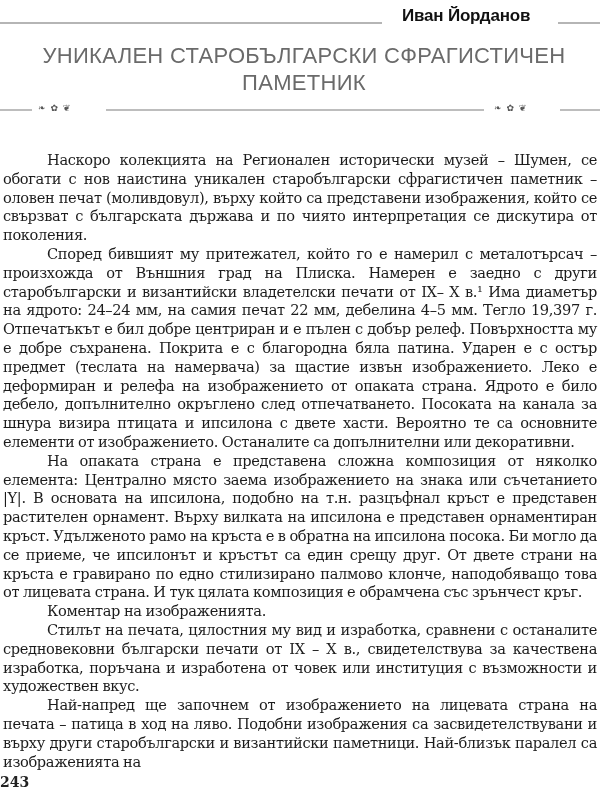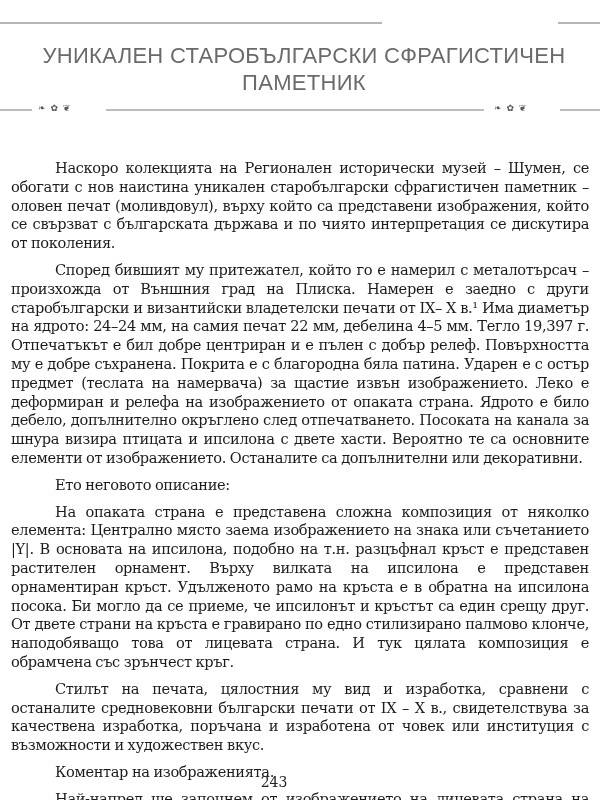--- a/index.html
+++ b/index.html
@@ -32,47 +32,47 @@
     .orn-rule { position: absolute; top: 3px; height: 2px; background: #bdbdbd; }
     .orn-glyph {
       position: absolute; top: -3px; font-family: "DejaVu Sans", sans-serif; font-size: 9px;
       color: #555; letter-spacing: 1px;
     }
     .body-text {
       position: absolute; top: 151px; left: 3px; width: 594px;
       font-size: 14.6px; line-height: 18.8px; text-align: justify;
       letter-spacing: -0.35px; word-spacing: -0.5px;
     }
-    .body-text p { margin: 8px; text-indent: 44px; }
+    .body-text p { margin: 0; text-indent: 44px; }
     .page-number {
-      position: absolute; top: 774px; left: 0; width: 548px; text-align: center;
-      font-size: 14px; font-weight: normal; color: #222;
+      position: absolute; top: 774px; left: 0; width: 548px; 
+      font-size: 14px; font-weight: bold; color: #222;
     }
   </style>
 </head>
 <body>
 
 <div class="header-row">
   <div class="header-rule-left"></div>
+  <div class="author">Иван Йорданов</div>
   <div class="header-rule-right"></div>
 </div>
 
 <h1 class="title" style="margin:4px;font-weight:normal;">УНИКАЛЕН СТАРОБЪЛГАРСКИ СФРАГИСТИЧЕН ПАМЕТНИК</h1>
 
 <div class="ornament-row">
   <div class="orn-rule" style="left:0;width:32px;"></div>
   <span class="orn-glyph" style="left:38px;">❧ ✿ ❦</span>
   <div class="orn-rule" style="left:106px;width:378px;"></div>
   <span class="orn-glyph" style="left:494px;">❧ ✿ ❦</span>
   <div class="orn-rule" style="left:560px;width:40px;"></div>
 </div>
 
 <div class="body-text">
   <p>Наскоро колекцията на Регионален исторически музей – Шумен, се обогати с нов наистина уникален старобългарски сфрагистичен паметник – оловен печат (моливдовул), върху който са представени изображения, който се свързват с българската държава и по чиято интерпретация се дискутира от поколения.</p>
   <p>Според бившият му притежател, който го е намерил с металотърсач – произхожда от Външния град на Плиска. Намерен е заедно с други старобългарски и византийски владетелски печати от IX– X в.¹ Има диаметър на ядрото: 24–24 мм, на самия печат 22 мм, дебелина 4–5 мм. Тегло 19,397 г. Отпечатъкът е бил добре центриран и е пълен с добър релеф. Повърхността му е добре съхранена. Покрита е с благородна бяла патина. Ударен е с остър предмет (теслата на намервача) за щастие извън изображението. Леко е деформиран и релефа на изображението от опаката страна. Ядрото е било дебело, допълнително окръглено след отпечатването. Посоката на канала за шнура визира птицата и ипсилона с двете хасти. Вероятно те са основните елементи от изображението. Останалите са допълнителни или декоративни.</p>
-  <p>Ето неговото описание:</p>
   <p>На опаката страна е представена сложна композиция от няколко елемента: Централно място заема изображението на знака или съчетанието |Y|. В основата на ипсилона, подобно на т.н. разцъфнал кръст е представен растителен орнамент. Върху вилката на ипсилона е представен орнаментиран кръст. Удълженото рамо на кръста е в обратна на ипсилона посока. Би могло да се приеме, че ипсилонът и кръстът са един срещу друг. От двете страни на кръста е гравирано по едно стилизирано палмово клонче, наподобяващо това от лицевата страна. И тук цялата композиция е обрамчена със зрънчест кръг.</p>
+  <p>Коментар на изображенията.</p>
   <p>Стилът на печата, цялостния му вид и изработка, сравнени с останалите средновековни български печати от IX – X в., свидетелствува за качествена изработка, поръчана и изработена от човек или институция с възможности и художествен вкус.</p>
-  <p>Коментар на изображенията.</p>
   <p>Най-напред ще започнем от изображението на лицевата страна на печата – патица в ход на ляво. Подобни изображения са засвидетелствувани и върху други старобългарски и византийски паметници. Най-близък паралел са изображенията на</p>
 </div>
 
 <div class="page-number">243</div>
 
 </body></html>

